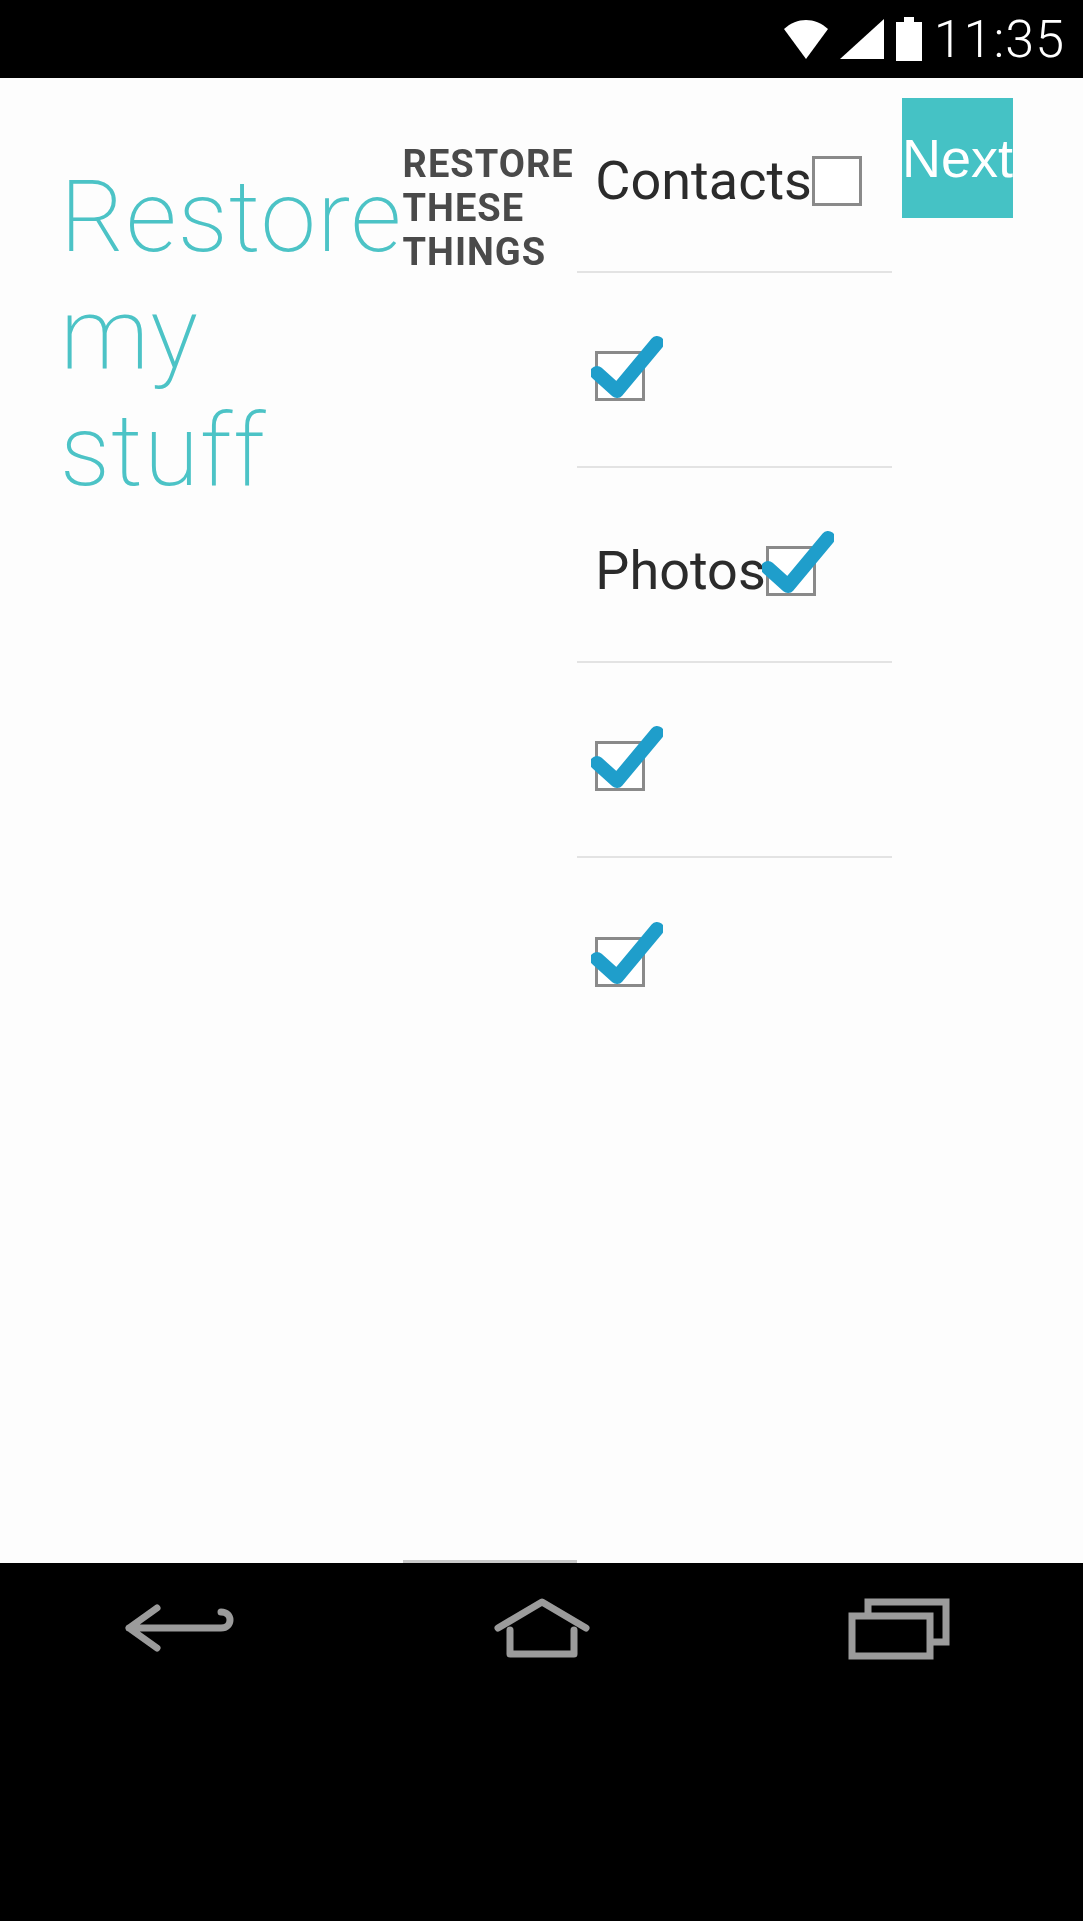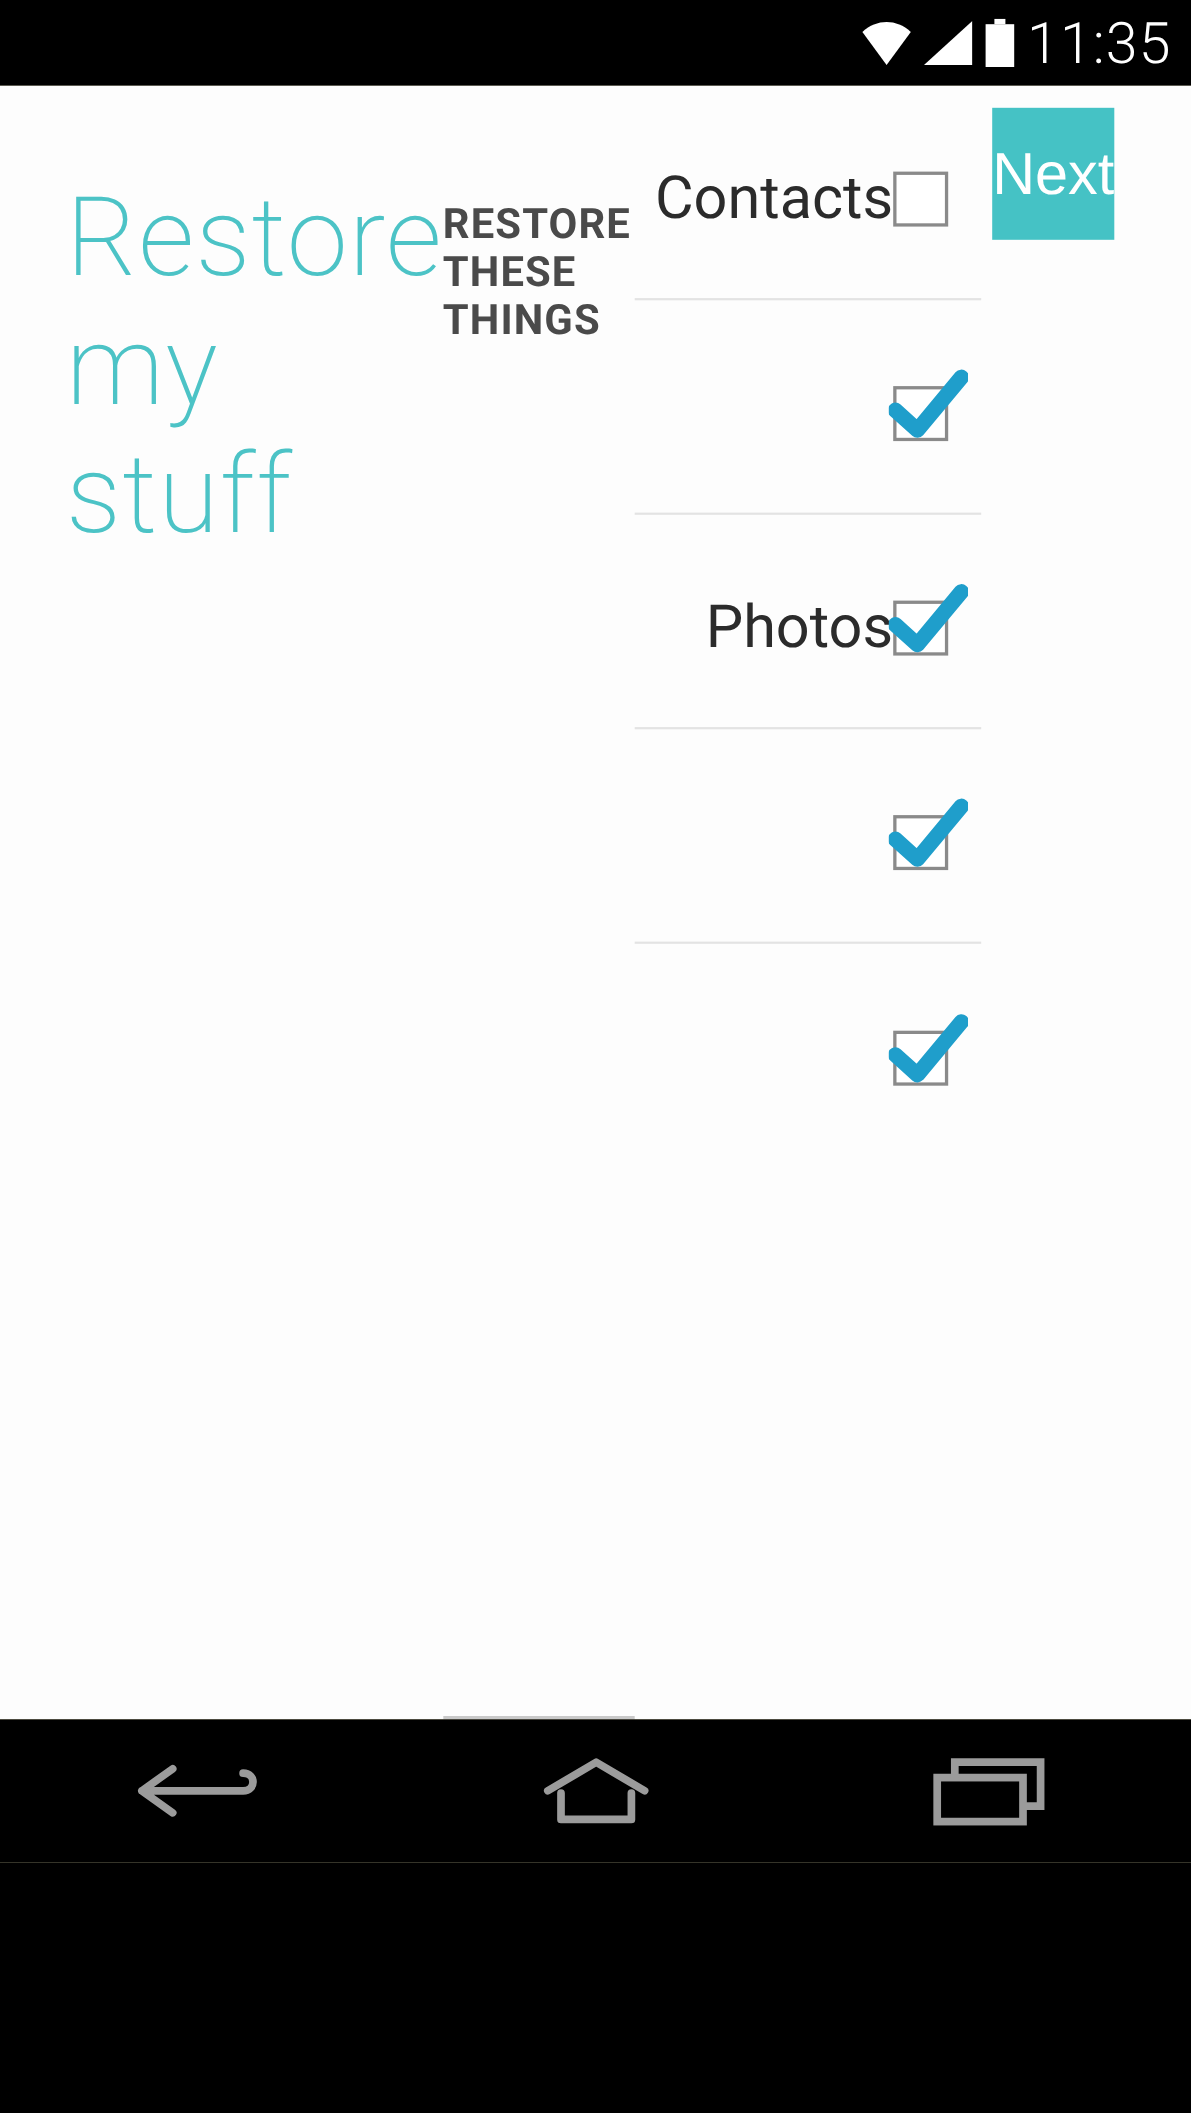--- a/index.html
+++ b/index.html
@@ -12,21 +12,21 @@
   .device {
     width: 1083px;
     height: 1921px;
     background: #000;
     display: flex;
     flex-direction: column;
   }
   .phone {
     width: 1083px;
     height: 1693px;
-    background: #fef9c3;
+    background: #0ea5e9;
     display: flex;
     flex-direction: column;
     position: relative;
   }
 
   
   .status-bar {
     height: 78px;
     background: #000;
     display: flex;
@@ -58,30 +58,30 @@
     font-weight: 200;
     margin-top: 80px;
     letter-spacing: 1px;
   }
 
   .section-header {
     color: #4a4a4a;
     font-size: 38px;
     font-weight: 700;
     letter-spacing: 1px;
-    margin-top: 104px;
+    margin-top: 64px;
     padding-bottom: 24px;
     border-bottom: 3px solid #c9c9c9;
   }
 
   .items { }
   .item {
     display: flex;
     align-items: center;
-    justify-content: flex-end;
+    justify-content: flex-start;
     border-bottom: 2px solid #e3e3e3;
     min-height: 195px;
     padding: 40px 30px 28px 18px;
   }
   .item:last-of-type { border-bottom: none; }
   .item-text { display: flex; flex-direction: column; gap: 8px; }
   .item-title {
     font-size: 54px;
     font-weight: 400;
     color: #2b2b2b;

